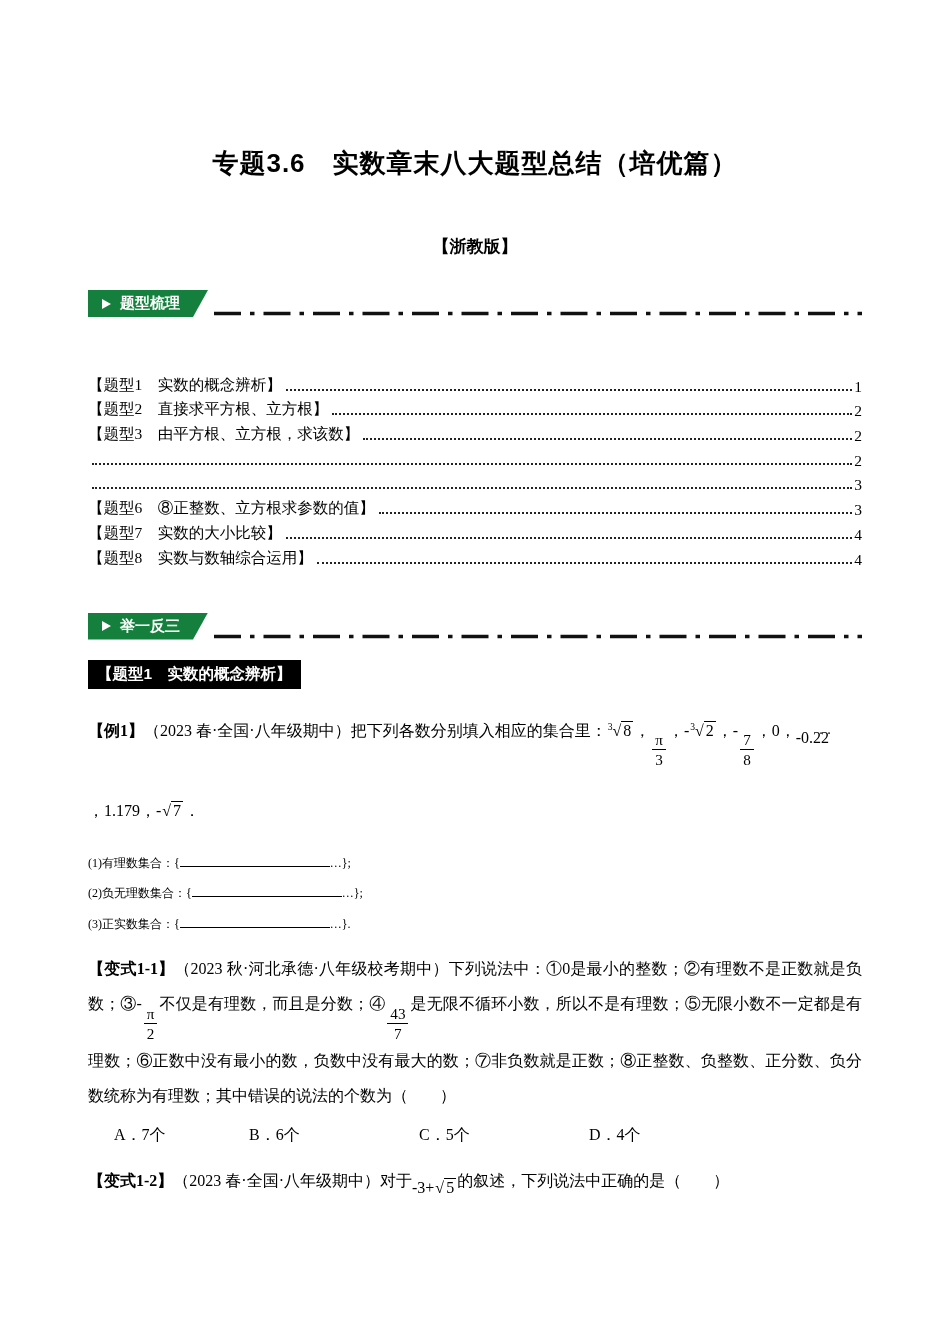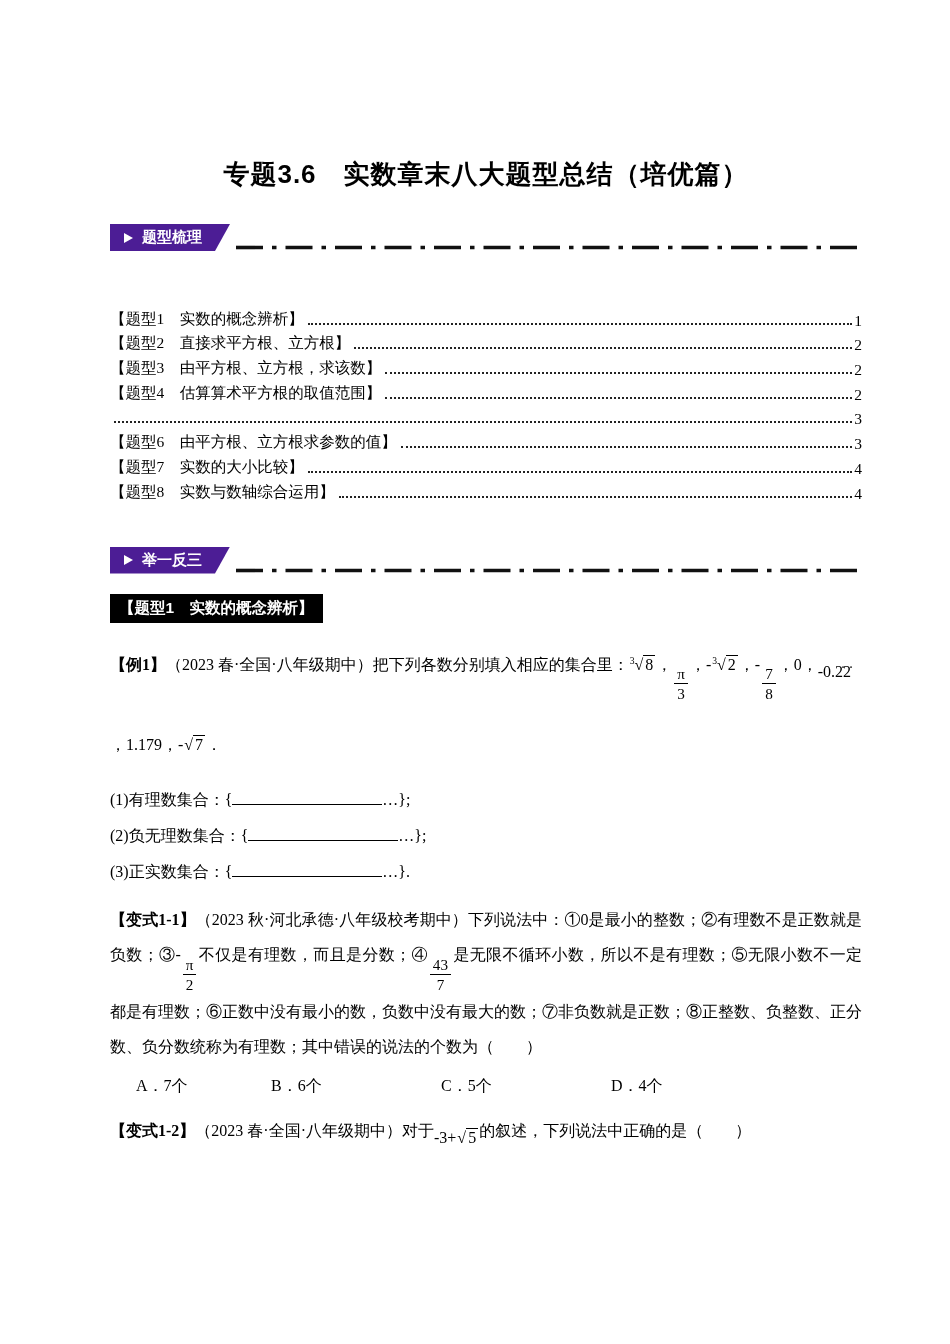--- a/index.html
+++ b/index.html
@@ -2,37 +2,37 @@
 <html><head>
 <meta charset="utf-8">
 <style>
   * { margin:0; padding:0; box-sizing:border-box; }
   html,body { background:#ffffff; }
   body {
     width:950px; height:1344px; overflow:hidden;
     font-family:"Liberation Serif","DejaVu Serif",serif;
     color:#000;
   }
-  .page { padding:11px 88px;margin-left:22px; }
+  .page { padding:0 88px; }
 
   .title {
     padding-top:146px; text-align:center;
     font-size:26px; font-weight:700; letter-spacing:1px;
     font-family:"Liberation Sans","DejaVu Sans",sans-serif;
   }
   .edition {
     margin-top:54px; text-align:center;
     font-size:17px; font-weight:700;
     font-family:"Liberation Sans","DejaVu Sans",sans-serif;
   }
 
   .banner-row { margin-top:32px; display:flex; align-items:flex-end; }
   .banner-row.second { margin-top:44px; }
   .banner {
-    flex:0 0 auto; background:#4c1d95; color:#fff; height:27px;
+    flex:0 0 auto; background:#15803d; color:#fff; height:27px;
     display:flex; align-items:center; gap:9px;
     padding:0 28px 0 14px;
     font-family:"Liberation Sans","DejaVu Sans",sans-serif;
     font-weight:700; font-size:15px;
     clip-path:polygon(0 0,100% 0,calc(100% - 15px) 100%,0 100%);
   }
   .tri {
     width:0; height:0; display:inline-block;
     border-top:5.5px solid transparent; border-bottom:5.5px solid transparent;
     border-left:9px solid #fff;
@@ -64,40 +64,41 @@
   }
   .fnum { border-bottom:1.2px solid #000; padding:0 3px; }
   .fden { padding:0 3px; }
 
   .root { white-space:nowrap; margin:0 1px; }
   .ridx { font-size:0.6em; }
   .rbody { border-top:1.2px solid #000; padding:0 2px; }
 
   .low { display:inline-block; vertical-align:-7px; }
 
-  .blankrow { margin-top:14px; font-size:16px; line-height:1.4;font-family:Liberation Serif, serif; }
+  .blankrow { margin-top:14px; font-size:12px; line-height:1.4;font-family:Liberation Serif, serif; }
   .blankrow.first { margin-top:26px; }
   .blank {
     display:inline-block; width:150px; height:1em;
     border-bottom:1px solid #000; vertical-align:baseline;
   }
 
   .v11 { margin-top:18px; }
   .options { margin-top:4px; font-size:16px; line-height:2.2; padding-left:26px; }
   .opt { display:inline-block; width:170px; }
   .opt.firstopt { width:135px; }
   .v12 { margin-top:10px; }
 </style>
 </head>
 <body>
 
 <div class="page">
 
   <h1 class="title">专题3.6　实数章末八大题型总结（培优篇）</h1>
 
+  <div class="edition">【浙教版】</div>
 
   <div class="banner-row">
     <div class="banner">
       <span class="tri"></span>
       <span>题型梳理</span>
     </div>
     <div class="dashline">
       <svg width="100%" height="7">
         <line x1="0" y1="3.5" x2="100%" y2="3.5" stroke="#111" stroke-width="3.6" stroke-dasharray="27 9 4.5 9"></line>
       </svg>
@@ -114,30 +115,29 @@
       <span class="toc-label">【题型2　直接求平方根、立方根】</span>
       <span class="leader"></span>
       <span class="toc-page">2</span>
     </div>
     <div class="toc-row">
       <span class="toc-label">【题型3　由平方根、立方根，求该数】</span>
       <span class="leader"></span>
       <span class="toc-page">2</span>
     </div>
     <div class="toc-row">
-      <span class="toc-label">【题型4　估算算术平方根的取值范围】</span>
       <span class="leader"></span>
       <span class="toc-page">2</span>
     </div>
     <div class="toc-row">
       <span class="leader"></span>
       <span class="toc-page">3</span>
     </div>
     <div class="toc-row">
-      <span class="toc-label">【题型6　由平方根、立方根求参数的值】</span>
+      <span class="toc-label">【题型6　⑧正整数、立方根求参数的值】</span>
       <span class="leader"></span>
       <span class="toc-page">3</span>
     </div>
     <div class="toc-row">
       <span class="toc-label">【题型7　实数的大小比较】</span>
       <span class="leader"></span>
       <span class="toc-page">4</span>
     </div>
     <div class="toc-row">
       <span class="toc-label">【题型8　实数与数轴综合运用】</span>

